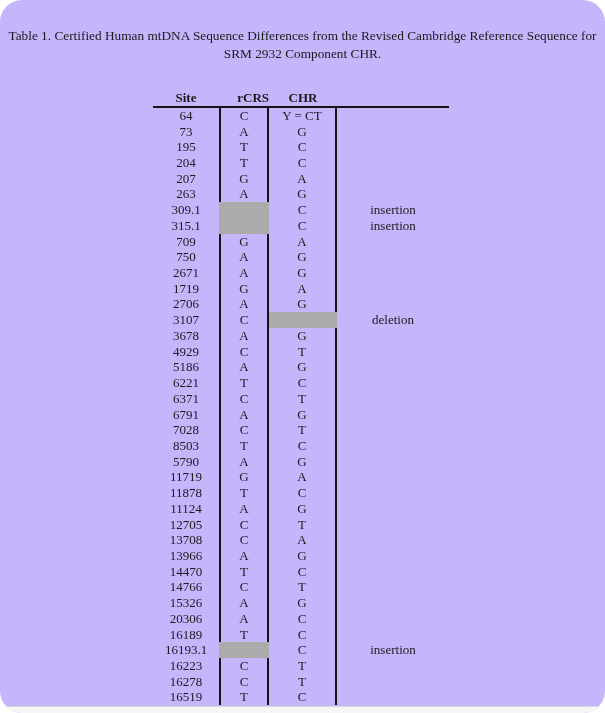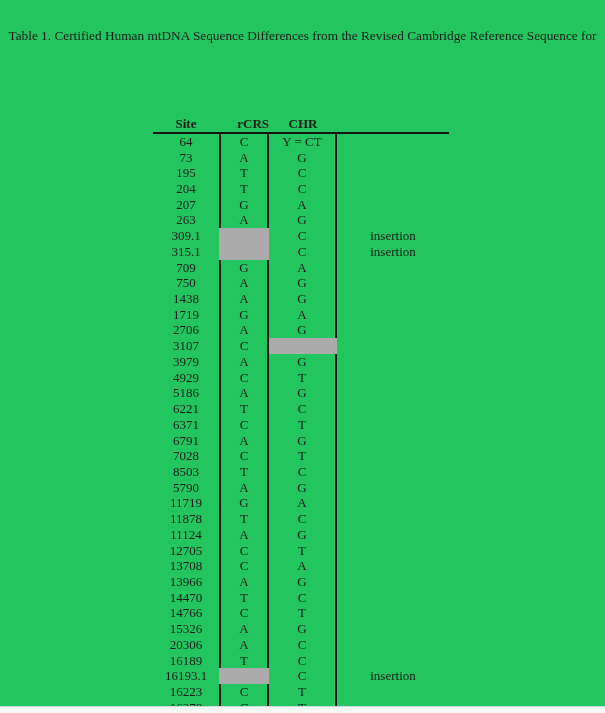--- a/index.html
+++ b/index.html
@@ -1,23 +1,24 @@
 <!DOCTYPE html>
 <html><head>
 <meta charset="utf-8">
 <style>
   html, body { margin: 0; padding: 0; background: #ffffff; }
   .page {
     position: relative;
     width: 605px;
     height: 713px;
-    background: #22c55e;
+    background: #c4b5fd;
     font-family: "Liberation Serif", "DejaVu Serif", serif;
     color: #1b1b1b;
     overflow: hidden;
+    border-radius: 22px;
   }
   .caption {
     position: absolute;
     top: 27px;
     left: 0;
     width: 100%;
     text-align: center;
     font-size: 13.3px;
     line-height: 18px;
   }
@@ -28,21 +29,20 @@
     top: 90px;
     width: 296px;
   }
   .thead {
     display: flex;
     height: 16px;
     align-items: center;
     font-weight: bold;
     font-size: 13px;
     border-bottom: 2px solid #141414;
-    margin-top: 26px;
   }
   .th {
     text-align: center;
     box-sizing: border-box;
   }
   .tbody { }
   .tr {
     display: flex;
     height: 15.72px;
     font-size: 13px;
@@ -73,20 +73,21 @@
     border-top: 1px solid #d6d9dc;
   }
 </style>
 </head>
 <body>
 
 <div class="page">
 
   <div class="caption">
     <div>Table 1.  Certified Human mtDNA Sequence Differences from the Revised Cambridge Reference Sequence for</div>
+    <div>SRM 2932 Component CHR.</div>
   </div>
 
   <div class="dtable">
     <div class="thead">
       <div class="th c-site">Site</div>
       <div class="th c-rcrs" style="border:none;">rCRS</div>
       <div class="th c-chr" style="border:none;">CHR</div>
     </div>
     <div class="tbody" id="tbody">
         <div class="tr">
@@ -142,44 +143,45 @@
           <div class="td c-chr">A</div>
           <div class="td c-comment"></div>
         </div>
         <div class="tr">
           <div class="td c-site">750</div>
           <div class="td c-rcrs">A</div>
           <div class="td c-chr">G</div>
           <div class="td c-comment"></div>
         </div>
         <div class="tr">
-          <div class="td c-site">1438</div>
+          <div class="td c-site">2671</div>
           <div class="td c-rcrs">A</div>
           <div class="td c-chr">G</div>
           <div class="td c-comment"></div>
         </div>
         <div class="tr">
           <div class="td c-site">1719</div>
           <div class="td c-rcrs">G</div>
           <div class="td c-chr">A</div>
           <div class="td c-comment"></div>
         </div>
         <div class="tr">
           <div class="td c-site">2706</div>
           <div class="td c-rcrs">A</div>
           <div class="td c-chr">G</div>
           <div class="td c-comment"></div>
         </div>
         <div class="tr">
           <div class="td c-site">3107</div>
           <div class="td c-rcrs">C</div>
           <div class="td c-chr gray"></div>
-        </div>
-        <div class="tr">
-          <div class="td c-site">3979</div>
+          <div class="td c-comment">deletion</div>
+        </div>
+        <div class="tr">
+          <div class="td c-site">3678</div>
           <div class="td c-rcrs">A</div>
           <div class="td c-chr">G</div>
           <div class="td c-comment"></div>
         </div>
         <div class="tr">
           <div class="td c-site">4929</div>
           <div class="td c-rcrs">C</div>
           <div class="td c-chr">T</div>
           <div class="td c-comment"></div>
         </div>

